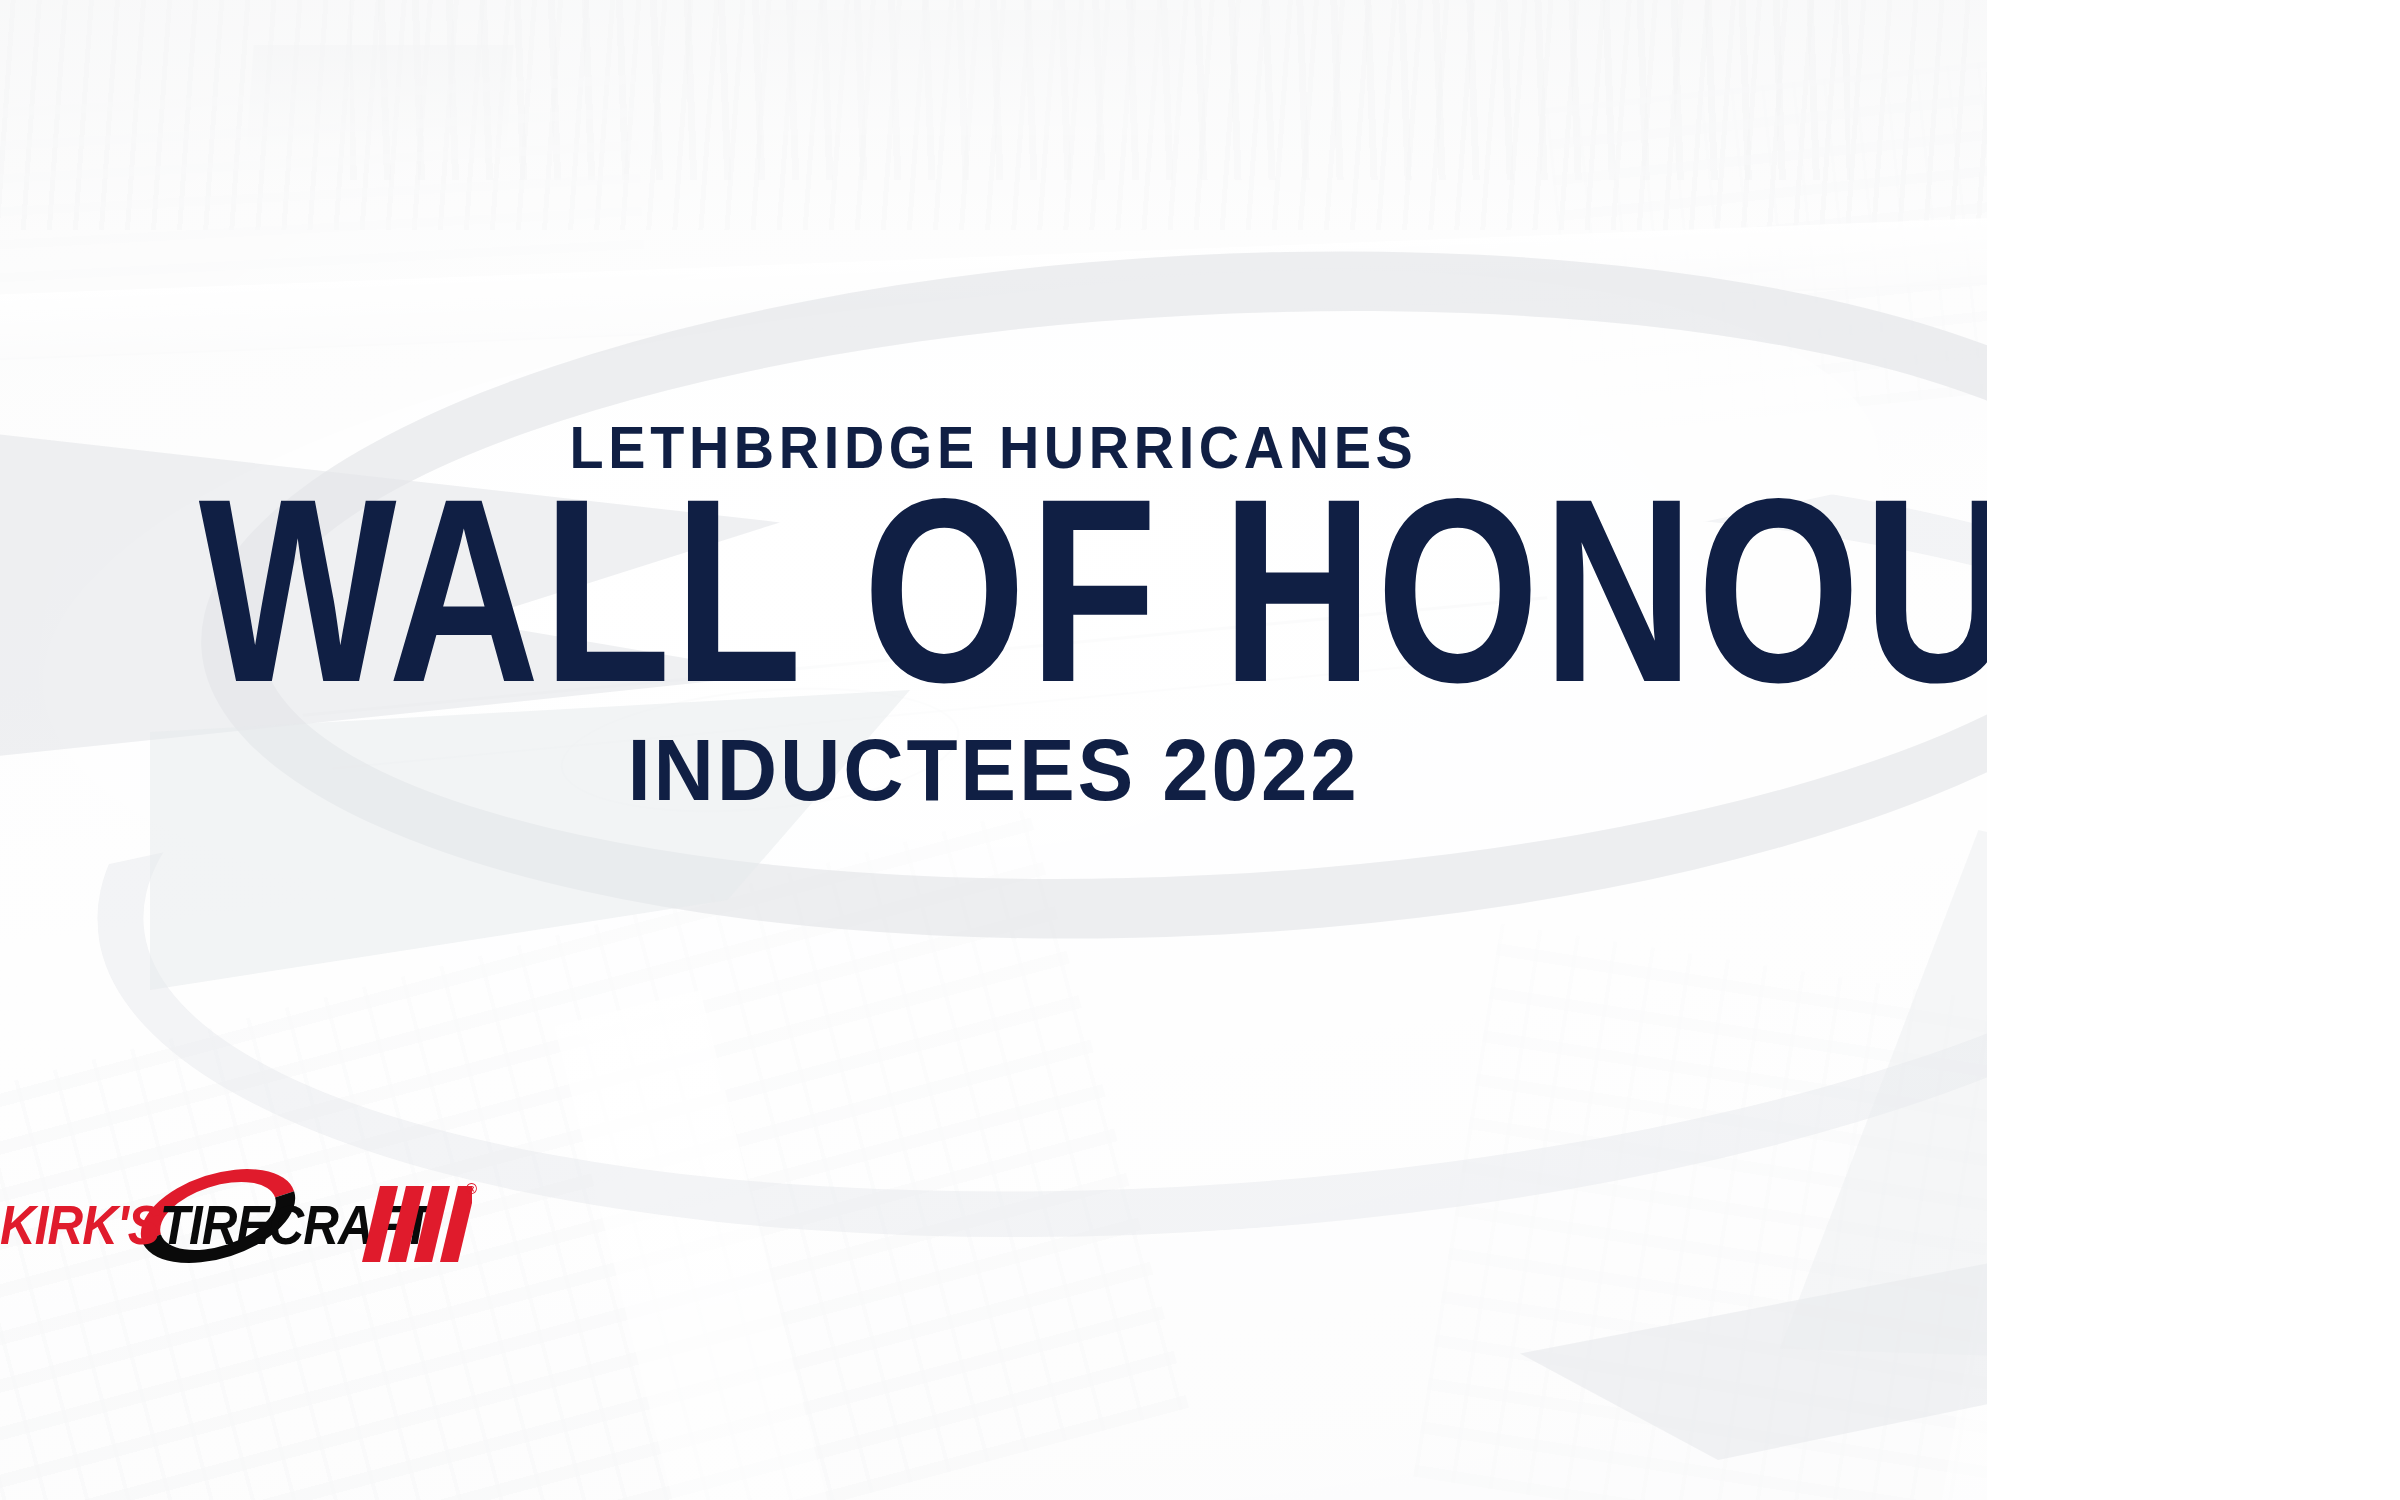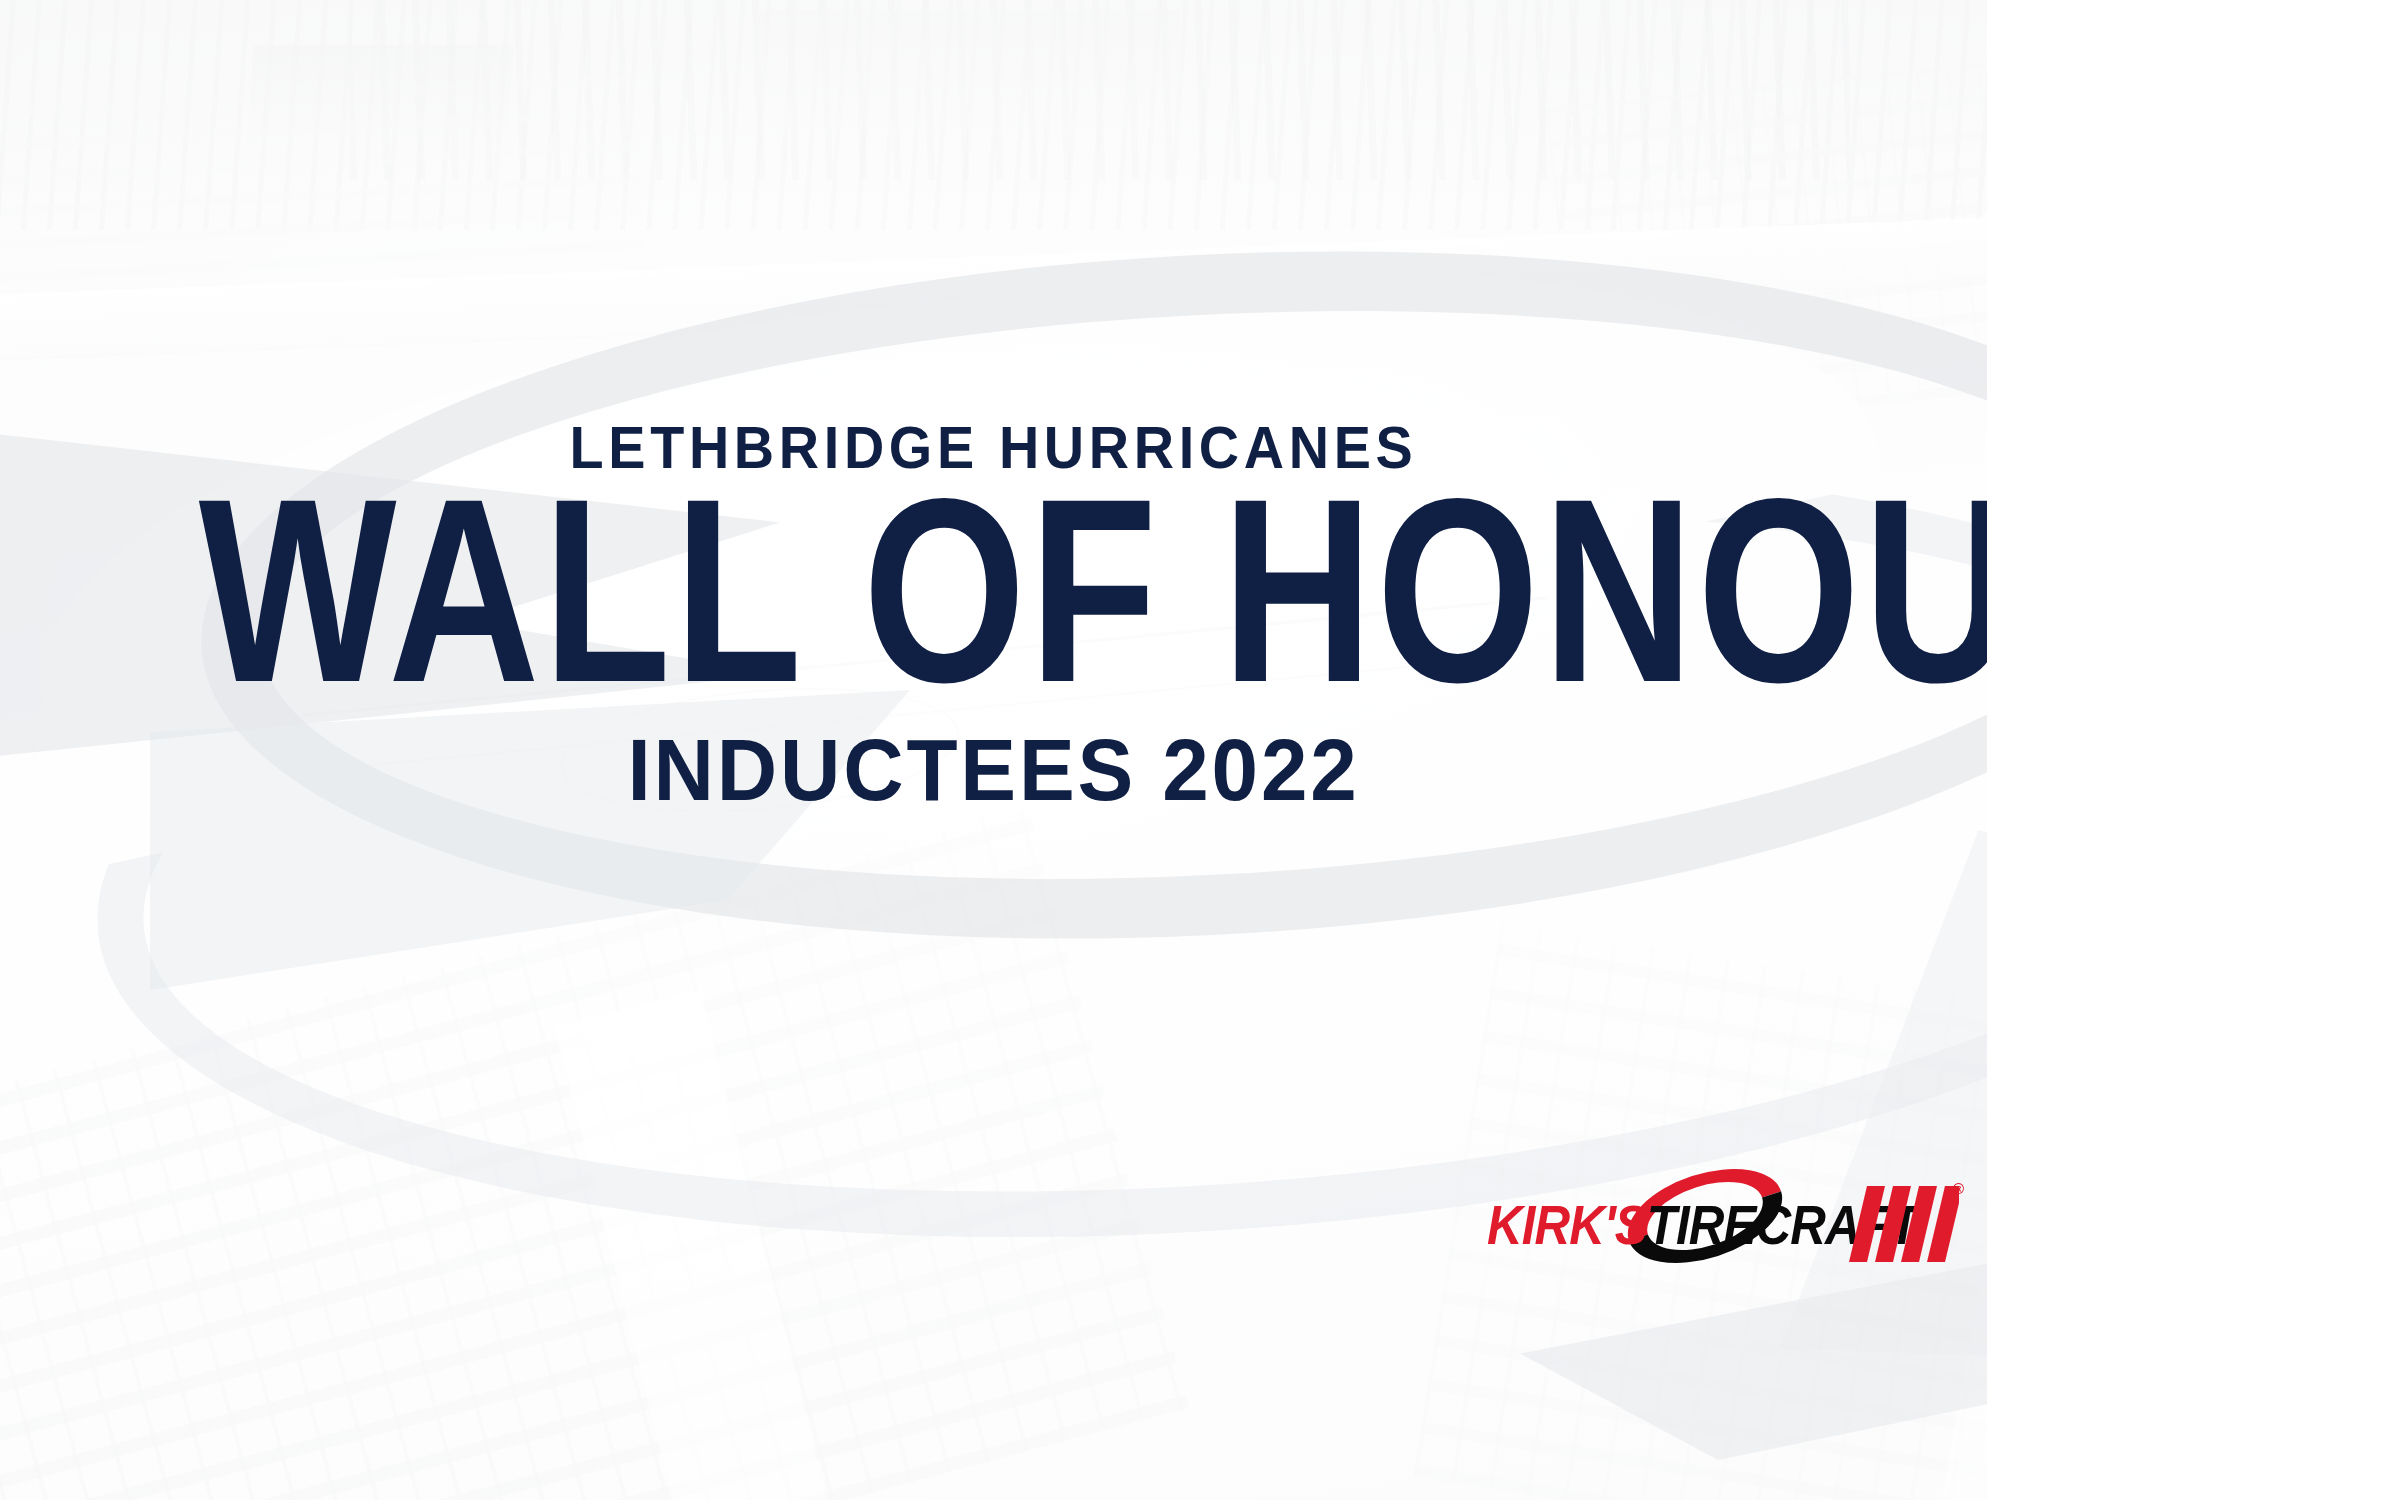--- a/index.html
+++ b/index.html
@@ -252,21 +252,21 @@
     font-family:"Liberation Sans", sans-serif;
     font-weight:700;
     font-size:72px;
     letter-spacing:5px;
     transform:scaleX(.97);
   }
 
   
   .sponsor {
     position:absolute; top:1150px; left:0; right:0;
-    display:flex; justify-content:flex-end;
+    display:flex; justify-content:flex-start;
   }
   .logo {
     position:relative;
     width:500px; height:145px;
   }
   .logo-swoosh {
     position:absolute; left:108px; top:0px;
     width:220px; height:132px;
   }
   .logo-wordmark {

